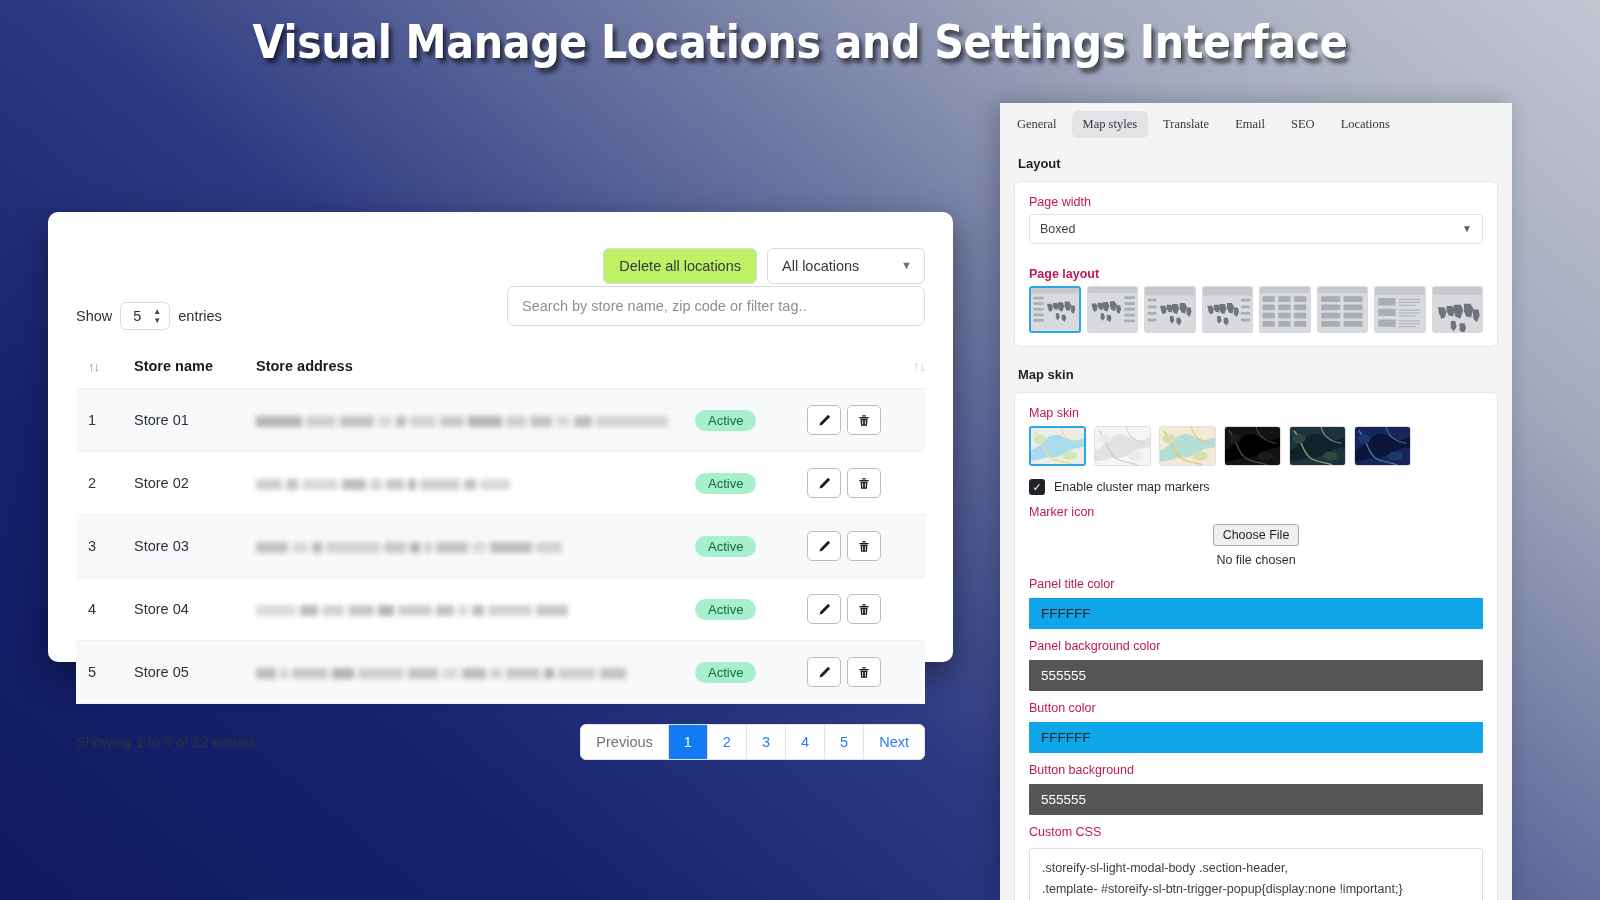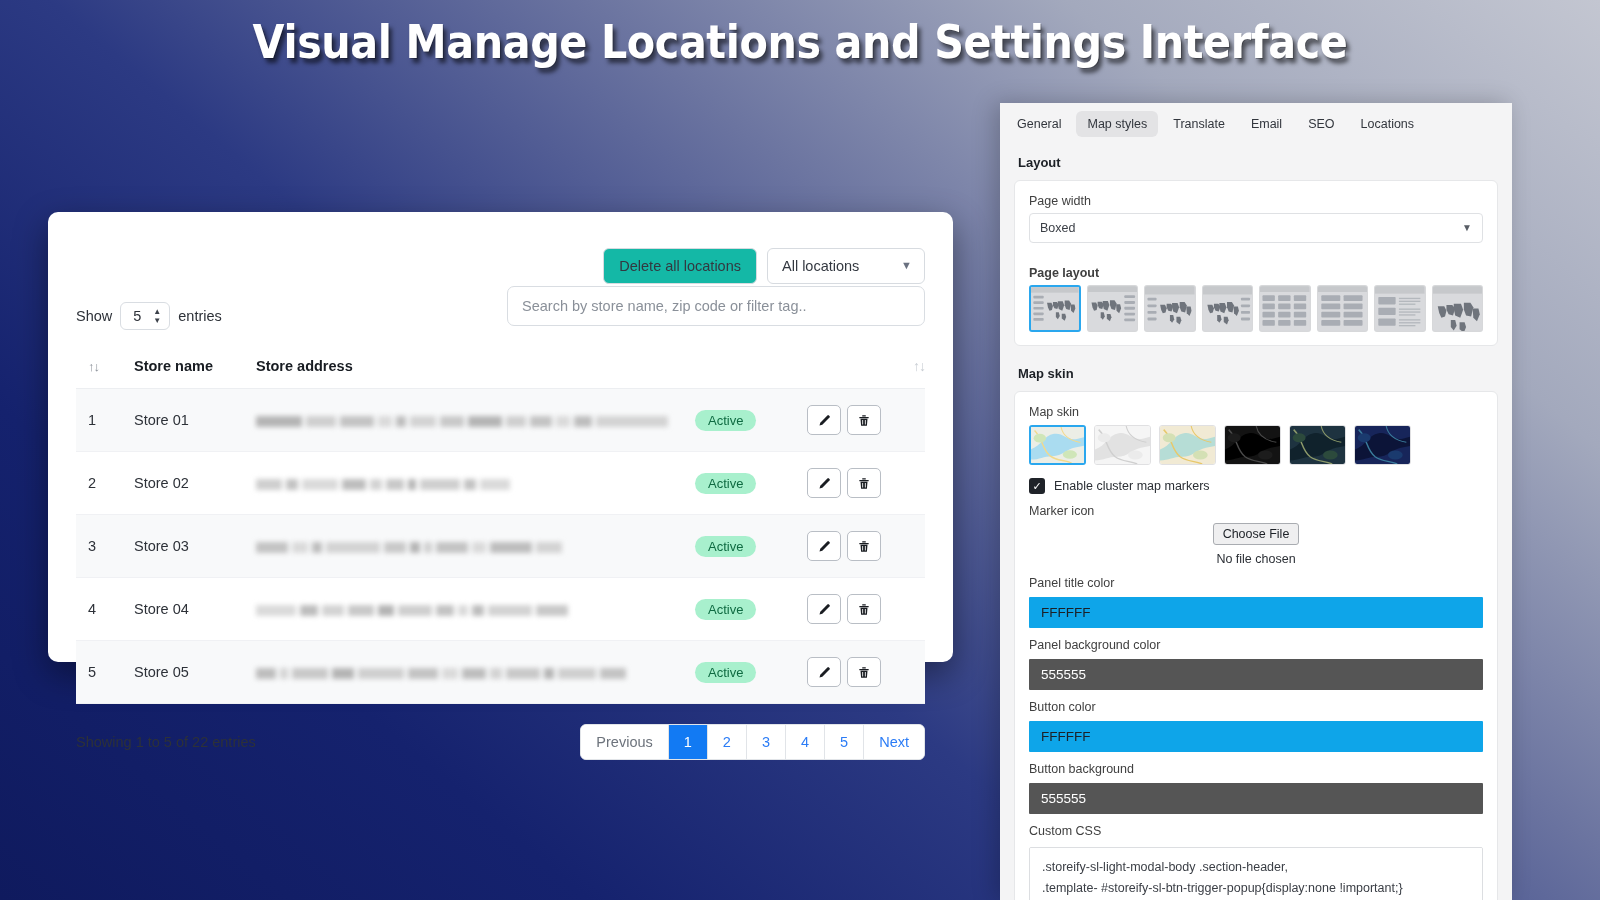--- a/index.html
+++ b/index.html
@@ -41,21 +41,21 @@
     border-radius: 6px;
     padding: 16px 20px 0 20px;
     position: relative;
   }
   .top-controls {
     display: flex; justify-content: flex-end; align-items: center;
     gap: 10px;
     padding-top: 14px;
   }
   .btn-outline {
-    background: #14b8a6;
+    background: #bef264;
     border: 1px solid #d7dbe0;
     border-radius: 6px;
     padding: 9px 15px;
     font-size: 14.5px;
     color: #333840;
     cursor: pointer;
     font-family: "Liberation Sans", sans-serif;
     text-align: right;
   }
   .select-box {
@@ -175,31 +175,31 @@
 
   
   #settings-panel {
     position: absolute;
     left: 1000px; top: 103px;
     width: 512px; height: 797px;
     background: #f4f4f5;
     box-shadow: -5px 0 22px rgba(0,0,0,0.22);
     overflow: hidden;
   }
-  .tabs { display: flex; align-items: center; gap: 4px; padding: 8px 6px 4px 6px; }
+  .tabs { display: flex; align-items: center; gap: 4px; padding: 8px 6px 4px 6px; font-family: Liberation Serif, serif; }
   .tab {
     font-size: 12.5px; color: #32363d; padding: 6px 11px; border-radius: 6px; cursor: pointer;
   }
   .tab.active { background: #e3e3e5; }
   .sec-title { font-size: 13px; font-weight: bold; color: #1c2026; padding: 14px 18px 10px 18px; }
   .sub-card {
     background: #fff; border: 1px solid #e6e7e9; border-radius: 6px;
     margin: 0 14px; padding: 13px 14px;
   }
-  .field-label { font-size: 12.5px; color: #404040; margin-bottom: 5px; }
+  .field-label { font-size: 12.5px; color: #be185d; margin-bottom: 5px; }
   .wide-select {
     position: relative; width: 100%;
     border: 1px solid #dfe1e4; border-radius: 4px; background: #fff;
     font-size: 12.5px; color: #3a3e45; padding: 7px 28px 7px 10px;
   }
   .wide-select .chev { position: absolute; right: 10px; top: 50%; transform: translateY(-55%); color: #585d65; font-size: 10px; }
 
   .thumbs { display: flex; gap: 6px; margin-top: 4px; }
   .thumb {
     width: 52px; height: 47px; border-radius: 3px;

